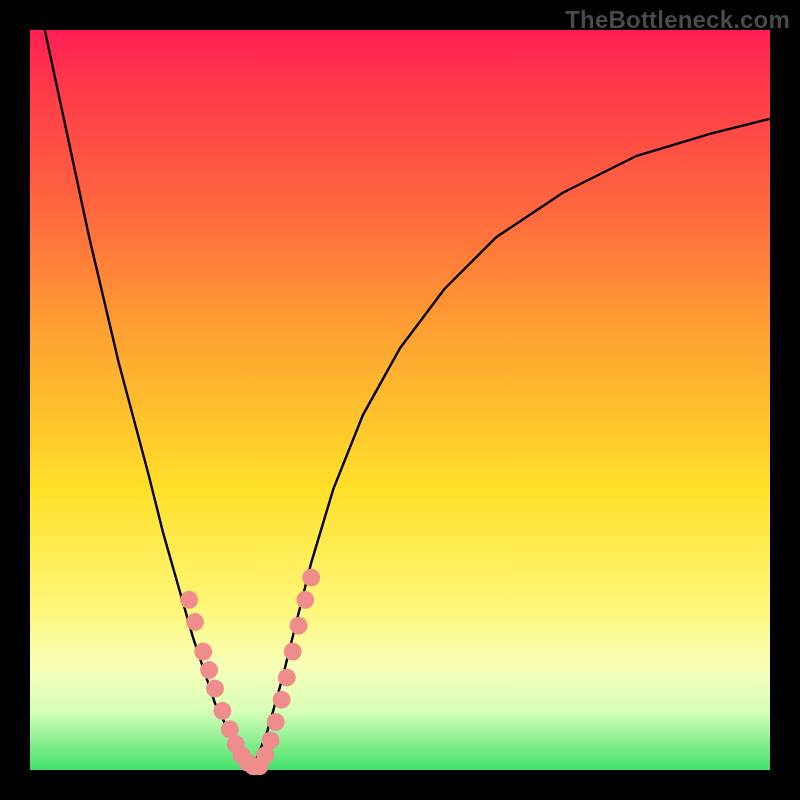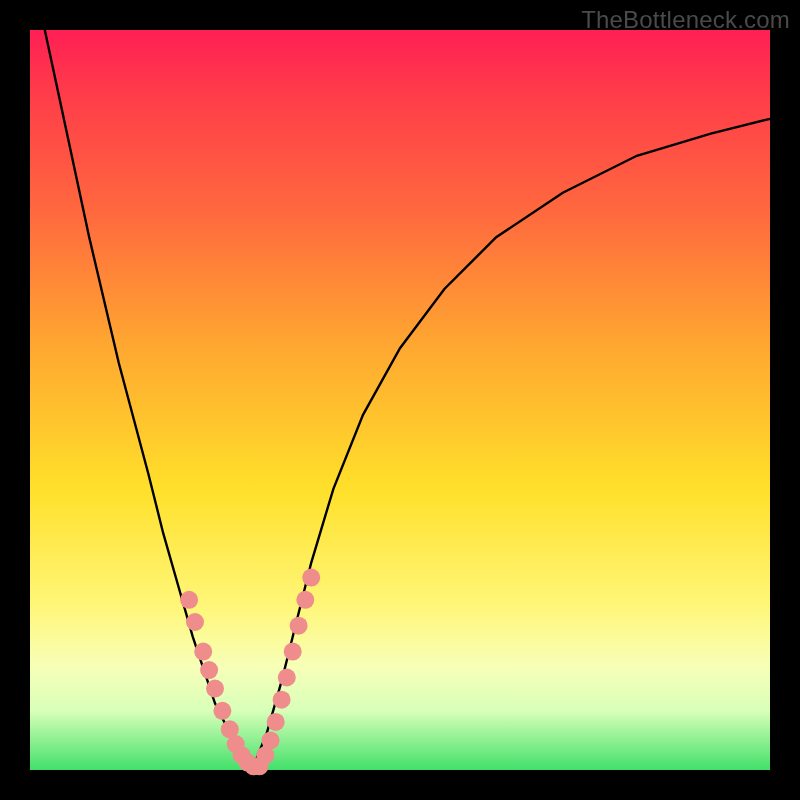--- a/index.html
+++ b/index.html
@@ -35,21 +35,21 @@
       #d8ffb8 92%,
       #43e06a 100%
     );
   }
   .branding {
     position: absolute;
     top: 6px;
     right: 10px;
     color: #4a4a4a;
     font-size: 24px;
-    font-weight: 400;
+    font-weight: 700;
     letter-spacing: 0.2px;
     user-select: none;
     text-align: center;
   }
   svg.curve {
     position: absolute;
     inset: 0;
     width: 100%;
     height: 100%;
     overflow: visible;

